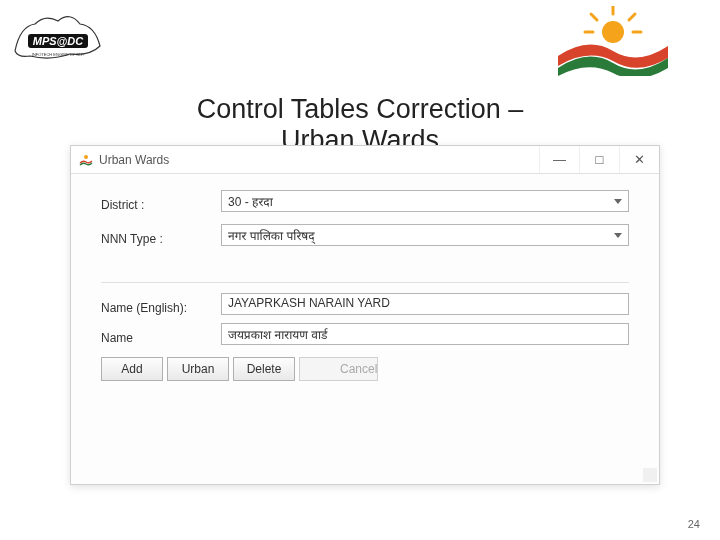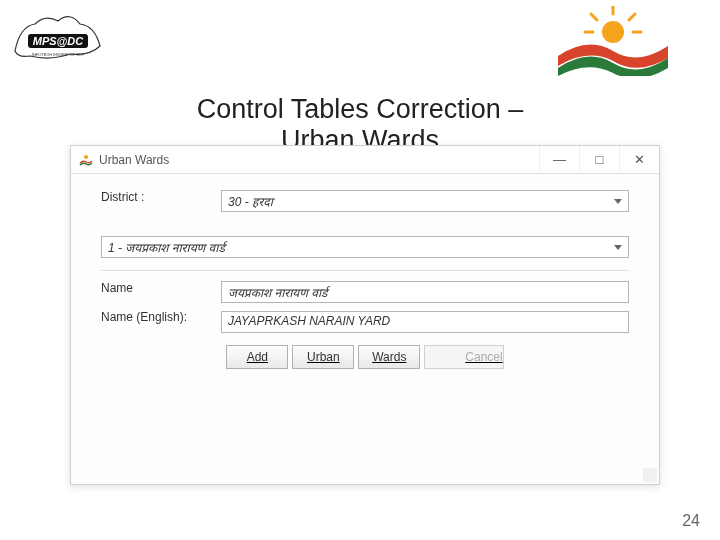--- a/index.html
+++ b/index.html
@@ -67,73 +67,70 @@
     width: 40px; height: 100%;
     display: flex; align-items: center; justify-content: center;
     font-size: 13px; color: #555;
     border-left: 1px solid #eee;
   }
   .form-area {
     padding: 16px 30px 6px 30px;
   }
   .row {
     display: flex;
-    align-items: flex-start;
+    align-items: flex-end;
     margin-bottom: 12px;
   }
   .row label {
     width: 120px;
     font-size: 12px;
     color: #333;
     text-align: left;
   }
   .row .combo, .row .txt {
     flex: 1;
     height: 22px;
     border: 1px solid #b5b5b5;
     background: #fff;
     font-size: 12px;
     padding: 2px 20px 2px 6px;
     color: #333;
     position: relative;
-    font-style: italic;
   }
   .combo::after {
     content: "";
     position: absolute;
     right: 6px; top: 8px;
     border-left: 4px solid transparent;
     border-right: 4px solid transparent;
     border-top: 5px solid #666;
   }
   .divider { border:none; border-top:1px solid #e0e0e0; margin: 6px 0 10px 0; }
   .row.tight { margin-bottom: 8px; }
   .row label.multi { line-height:1.1; }
   .btn-row {
     display:flex;
-    justify-content:center;
     gap:4px;
     margin-top: 12px;
-    text-decoration: underline;
   }
   .btn {
     min-width: 62px;
     height: 24px;
     border: 1px solid #b0b0b0;
     background: linear-gradient(#fdfdfd,#e9e9e9);
     font-size: 12px;
     color: #333;
     display:flex; align-items:center; justify-content:center;
     cursor:pointer;
   }
   .btn.disabled { color:#aaa; border-color:#d0d0d0; background:#f5f5f5; cursor:default;padding-left:40px;}
   .page-num {
     position:absolute;
     right:20px; bottom:10px;
-    font-size:16px; color:#666;
+    font-size:11px; color:#666;
   }
   .scroll-corner {
     position:absolute; right:2px; bottom:2px;
     width:14px; height:14px; background:#f0f0f0;
   }
 </style>
 </head>
 <body>
 
 <div class="top-logos">
@@ -180,39 +177,42 @@
       <div class="win-btn">✕</div>
     </div>
   </div>
 
   <div class="form-area">
     <div class="row">
       <label>District :</label>
       <div class="combo"><span>30 - हरदा</span></div>
     </div>
     <div class="row">
-    </div>
-    <div class="row">
-      <div class="combo"><span>1 - जयप्रकाश नारायण वार्ड</span></div>
+      <label>NNN Type :</label>
+      <div class="combo"><span>नगर पालिका परिषद्</span></div>
+    </div>
+    <div class="row">
+    </div>
+    <div class="row">
     </div>
 
     <hr class="divider">
 
+    <div class="row tight">
+      <label class="multi">Name (English):</label>
+      <div class="txt"><span>JAYAPRKASH NARAIN YARD</span></div>
+    </div>
     <div class="row tight">
       <label>Name</label>
       <div class="txt"><span>जयप्रकाश नारायण वार्ड</span></div>
     </div>
-    <div class="row tight">
-      <label class="multi">Name (English):</label>
-      <div class="txt"><span>JAYAPRKASH NARAIN YARD</span></div>
-    </div>
 
     <div class="btn-row">
       <div class="btn">Add</div>
       <div class="btn">Urban</div>
-      <div class="btn">Wards</div>
+      <div class="btn">Delete</div>
       <div class="btn disabled">Cancel</div>
     </div>
   </div>
   <div class="scroll-corner"></div>
 </div>
 
 <div class="page-num">24</div>
 
 </body></html>

